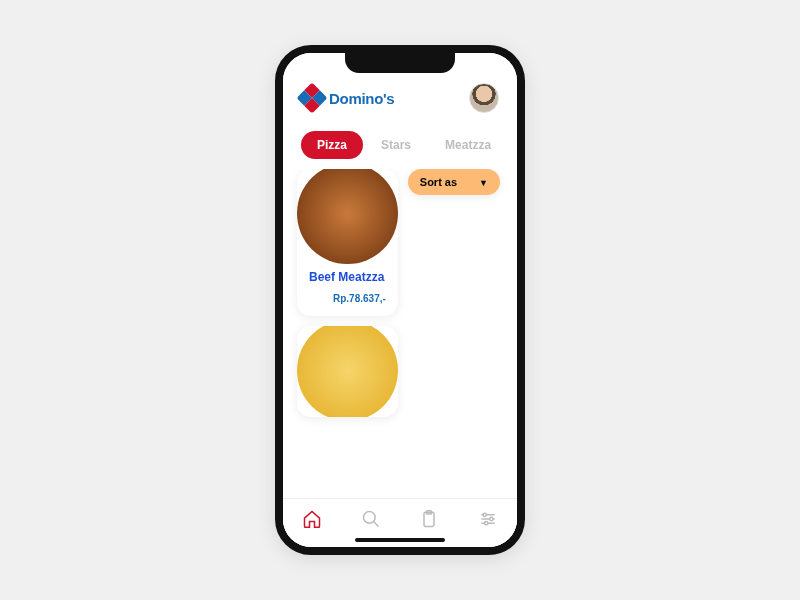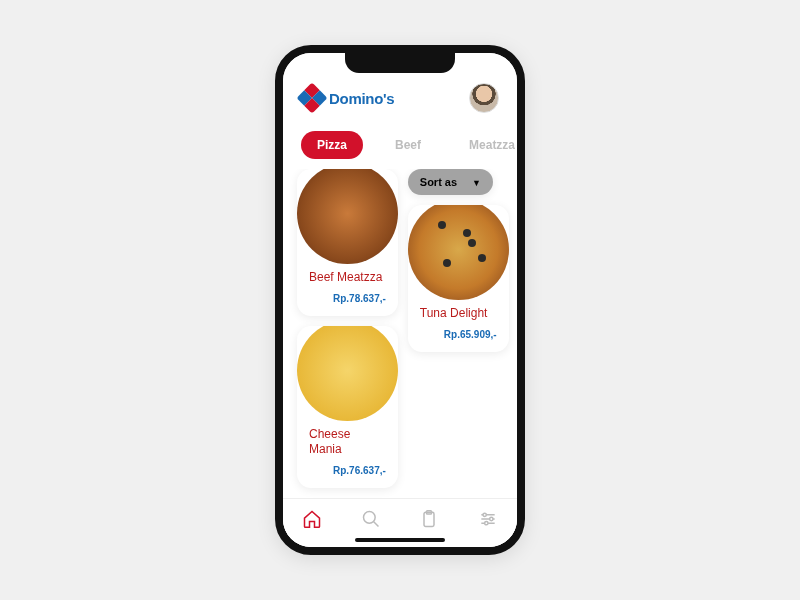--- a/index.html
+++ b/index.html
@@ -57,38 +57,38 @@
   .bl-b { background: #1a6bb5; border-top-right-radius:3px; }
   .bl-c { background: #1a6bb5; border-bottom-left-radius:3px; }
   .bl-d { background: #d2112b; border-bottom-right-radius:3px; }
   .brand-name { font-weight: 800; color: #1a6bb5; font-size: 15px; letter-spacing: -0.3px; }
   .avatar {
     width: 30px; height: 30px; border-radius: 50%;
     background: radial-gradient(circle at 50% 35%, #e9c7a8 0 35%, #5a4a3a 36% 50%, #c8b9a8 51% 100%);
     border: 1px solid #ddd;
   }
   .tabs {
-    display: flex; gap: 16px; padding: 8px 0 10px 18px;
+    display: flex; gap: 2px; padding: 8px 0 10px 18px;
     overflow: hidden;
   }
   .tab {
     padding: 7px 16px; border-radius: 18px;
     font-size: 12px; font-weight: 700; color: #bdbdbd;
     white-space: nowrap; cursor: pointer;
   }
   .tab.active { background: #d2112b; color: #fff; }
   .content {
     flex: 1; overflow: hidden; padding: 0 14px;
     display: flex; gap: 10px;
   }
   .col { flex: 1; display: flex; flex-direction: column; gap: 10px; }
   .sort-pill {
-    background: #a3a3a3; border-radius: 16px;
+    background: #fdba74; border-radius: 16px;
     padding: 7px 12px; font-size: 11px; font-weight: 700;
-    display: flex; align-items: flex-end; gap: 15px;
+    display: flex; align-items: flex-end; gap: 22px;
     box-shadow: 0 2px 8px rgba(0,0,0,0.08);
     align-self: flex-start;
     cursor: pointer;
   }
   .card {
     background: #fff; border-radius: 14px;
     box-shadow: 0 2px 10px rgba(0,0,0,0.08);
     overflow: hidden;
     display: flex; flex-direction: column;
     cursor: pointer;
@@ -101,21 +101,21 @@
     max-width: 110px;
   }
   .pz-beef { background: radial-gradient(circle at 50% 50%, #c97a3a, #8b4a1d 65%, #6b3515 90%); }
   .pz-tuna { background: radial-gradient(circle at 50% 50%, #d8a84a, #c47a2a 55%, #8b4a1d 90%); }
   .pz-cheese { background: radial-gradient(circle at 50% 50%, #f5d56a, #e8b838 70%, #d9a020 95%); }
   .pz-american { background: radial-gradient(circle at 50% 50%, #a8482a, #7a2e15 60%, #5a1e0d 90%); }
   .topping { position:absolute; border-radius:50%; }
   .pz-tuna .topping { background:#2a2a2a; width:8px; height:8px; }
   .pz-american .topping { background:#4a7a2a; width:10px; height:10px; }
   .card-body { padding: 10px 12px 12px 12px; }
-  .card-title { font-size: 12px; font-weight: 400; color: #b91c1c; line-height: 1.25; }
+  .card-title { font-size: 12px; font-weight: 700; color: #1d4ed8; line-height: 1.25; }
   .card-price { font-size: 10px; font-weight: 700; color: #1a6bb5; margin-top: 8px; margin-left: 24px; }
   .navbar {
     display: flex; justify-content: space-around; align-items: center;
     padding: 10px 0 18px 0;
     background: rgba(255,255,255,0.96);
     border-top: 1px solid #eee;
   }
   .nav-icon { width: 20px; height: 20px; display:flex; align-items:center; justify-content:center; cursor:pointer; }
   .nav-icon svg { stroke: #bbb; fill: none; stroke-width: 1.8; }
   .nav-icon.active svg { stroke: #d2112b; }
@@ -135,60 +135,43 @@
             <div class="bl-c"></div>
             <div class="bl-d"></div>
         </div>
         <span class="brand-name">Domino's</span>
       </div>
       <div class="avatar"></div>
     </div>
 
     <div class="tabs">
       <div class="tab active">Pizza</div>
-      <div class="tab">Beef</div>
+      <div class="tab">Stars</div>
       <div class="tab">Meatzza</div>
 
     </div>
 
     <div class="content">
       <div class="col">
         <div class="card">
           <div class="pizza-img pz-beef"></div>
           <div class="card-body">
             <div class="card-title">Beef Meatzza</div>
             <div class="card-price">Rp.78.637,-</div>
           </div>
         </div>
         <div class="card">
           <div class="pizza-img pz-cheese"></div>
-          <div class="card-body">
-            <div class="card-title">Cheese Mania</div>
-            <div class="card-price">Rp.76.637,-</div>
-          </div>
         </div>
       </div>
 
       <div class="col">
         <div class="sort-pill">
           <span>Sort as</span>
           <span style="font-size:9px;">▼</span>
-        </div>
-        <div class="card">
-          <div class="pizza-img pz-tuna">
-            <div class="topping" style="top:22%;left:30%"></div>
-            <div class="topping" style="top:40%;left:60%"></div>
-            <div class="topping" style="top:60%;left:35%"></div>
-            <div class="topping" style="top:55%;left:70%"></div>
-            <div class="topping" style="top:30%;left:55%"></div>
-          </div>
-          <div class="card-body">
-            <div class="card-title">Tuna Delight</div>
-            <div class="card-price">Rp.65.909,-</div>
-          </div>
         </div>
       </div>
     </div>
 
     <div class="navbar">
       <div class="nav-icon active">
         <svg viewBox="0 0 24 24" width="20" height="20">
             <path d="M3 11l9-8 9 8v10a1 1 0 0 1-1 1h-5v-7h-6v7H4a1 1 0 0 1-1-1z"></path>
           </svg>
       </div>

